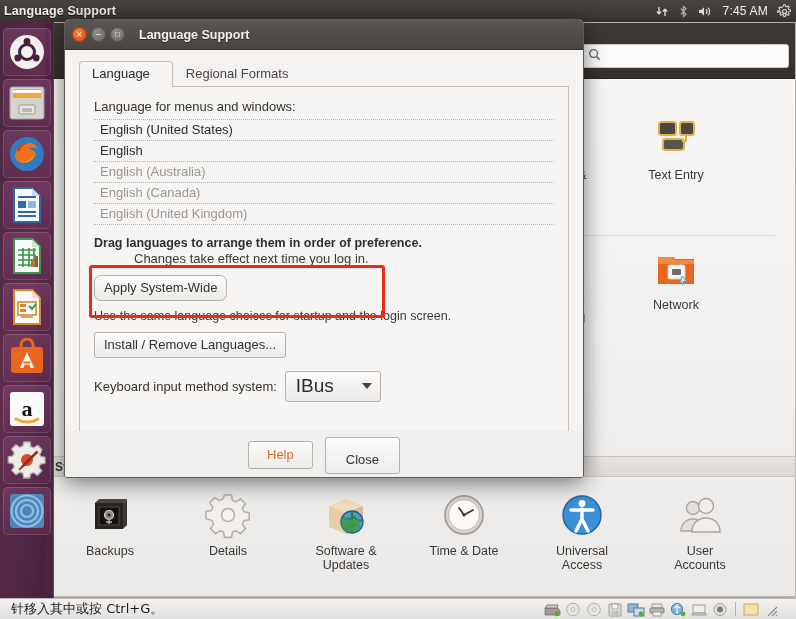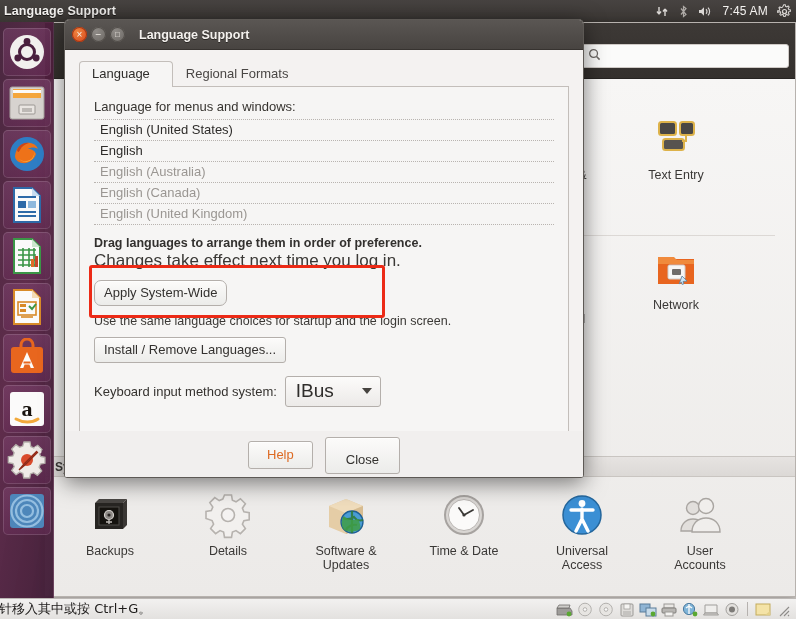--- a/index.html
+++ b/index.html
@@ -115,21 +115,21 @@
   .field-label { font-size: 13px; color: #36332f; margin-bottom: 5px; }
 
   .lang-list { border-top: 1px dotted #b9b4b0; }
   .lang-row {
     font-size: 13px; padding: 2px 4px 3px 6px;
     border-bottom: 1px dotted #b9b4b0; color: #2e2c2a;
   }
   .lang-row.dim { color: #9a9692; }
 
   .hint-strong { font-size: 12.5px; font-weight: bold; color: #32302e; margin-top: 11px; }
-  .hint { font-size: 17px; color: #3b3936; margin-top: 1px; }
+  .hint { font-size: 13px; color: #3b3936; margin-top: 1px; margin-left: 40px; }
 
   .btn {
     font-size: 13px; color: #33312f;
     background: linear-gradient(#fcfbfa, #ececea);
     border: 1px solid #b4afab; border-radius: 3px;
     padding: 4px 9px 5px 9px; display: inline-block;
     box-shadow: 0 1px 0 rgba(255,255,255,.7) inset;
   }
   .apply-btn { margin-top: 9px; border-radius: 7px; }
   .hint2 { font-size: 12.5px; color: #3b3936; margin-top: 8px; }
@@ -158,21 +158,21 @@
   }
   .help-btn { color: #dd6a22; padding: 5px 18px 6px 18px; }
   .close-btn { padding: 14px 20px 6px 20px; margin-left: 12px; }
 
   
   .statusbar {
     position: absolute; left: 0; bottom: 0; width: 796px; height: 21px;
     background: linear-gradient(#f2f1f0, #e3e1df);
     border-top: 1px solid #bcb8b5;
     display: flex; align-items: center; justify-content: space-between;
-    padding: 0 3px; font-size: 13px; color: #1d1b1a;
+    padding: 0 15px; font-size: 13px; color: #1d1b1a;
   }
   .status-text { font-family: "DejaVu Sans", sans-serif; white-space: nowrap; margin-left: -4px; }
   .tray { display: flex; align-items: center; gap: 3px; }
   .tray .tico { width: 18px; height: 15px; display: block; }
   .tray .divider { width: 1px; height: 14px; background: #b6b2af; margin: 0 3px; }
 </style>
 </head>
 <body>
 
 <div id="root">

